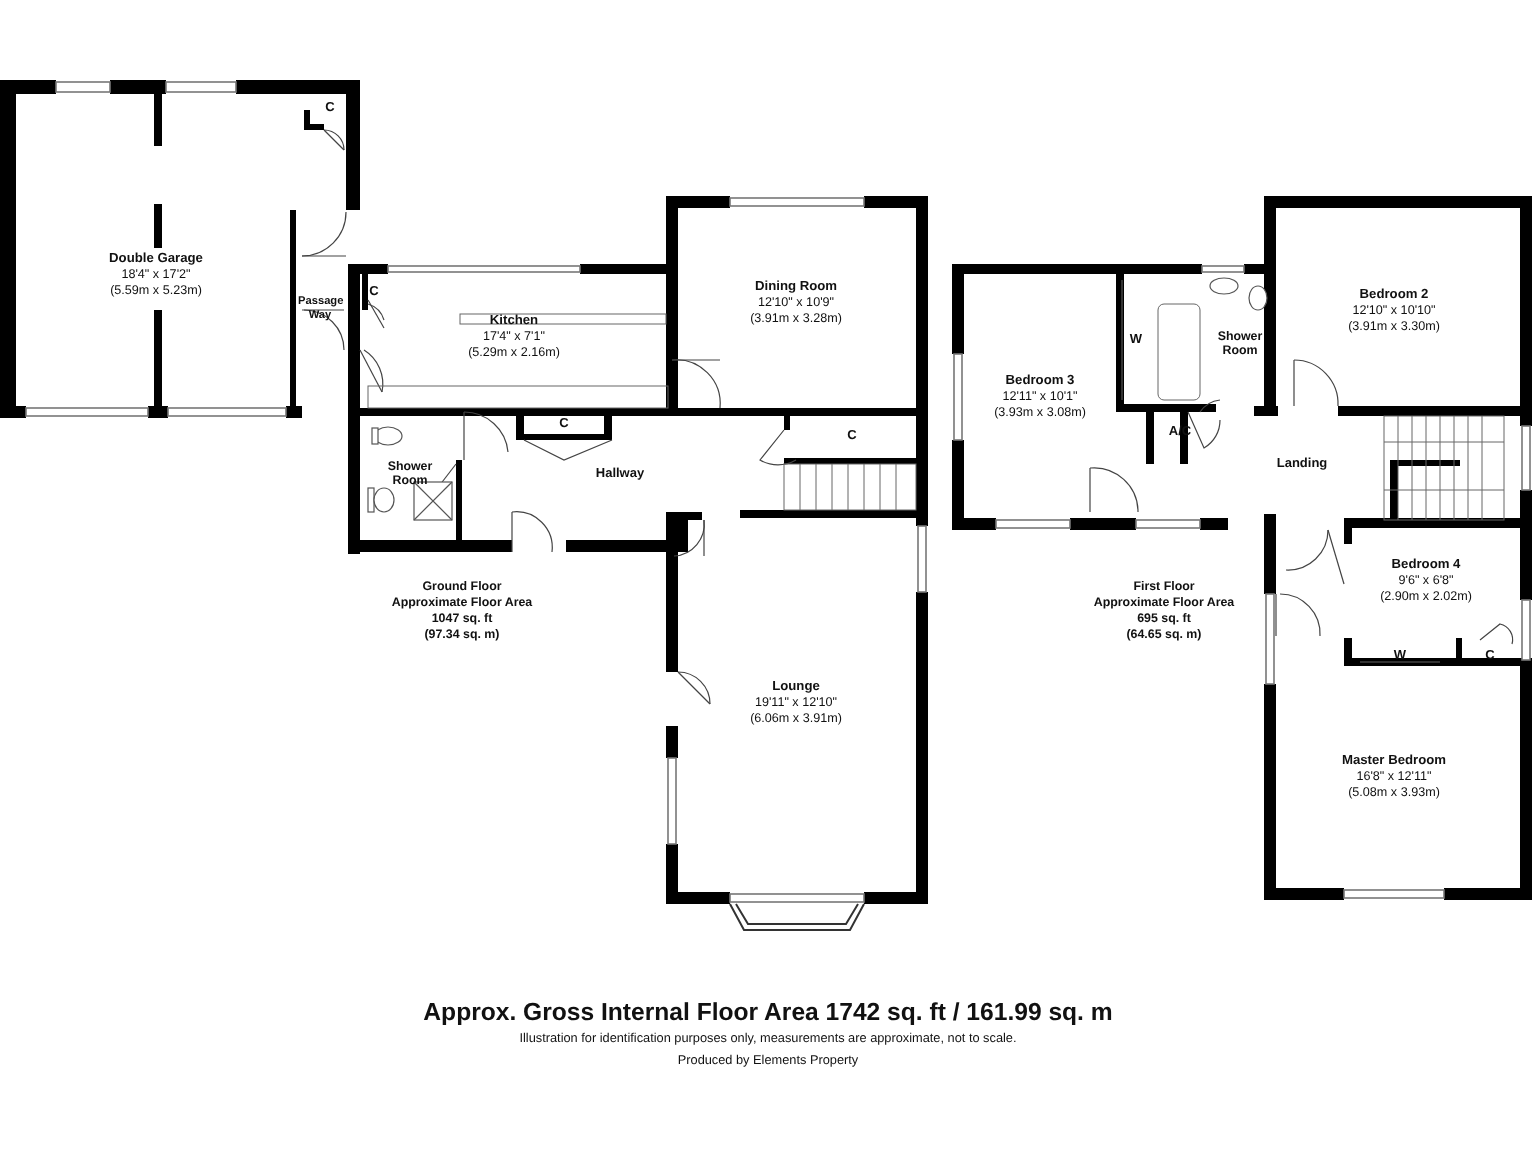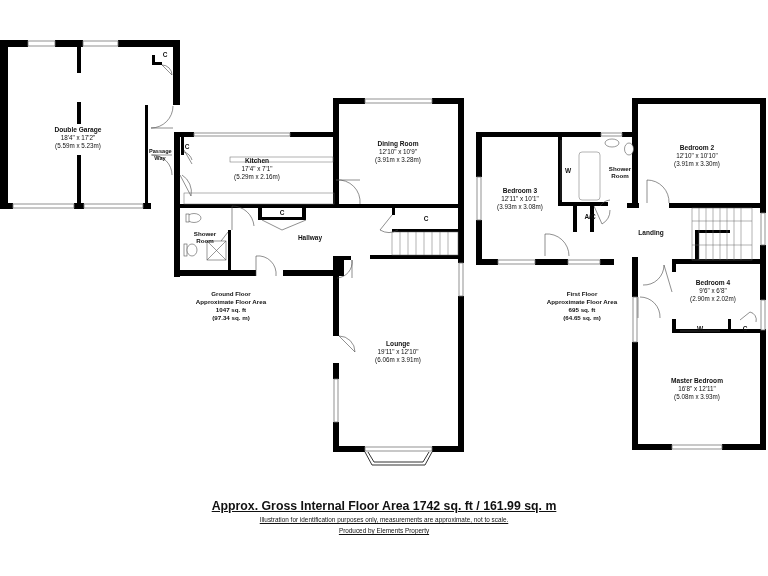--- a/index.html
+++ b/index.html
@@ -3,21 +3,21 @@
 <meta charset="utf-8">
 <style>
   html,body{margin:0;padding:0;background:#fff;}
   body{width:768px;height:576px;position:relative;overflow:hidden;font-family:"Liberation Sans",sans-serif;color:#111;}
   svg.plan{position:absolute;left:0;top:0;}
   .lbl{position:absolute;text-align:center;font-size:6.3px;line-height:8px;white-space:nowrap;transform:translateX(-50%);}
   .lbl .n{font-weight:bold;font-size:6.6px;}
   .tiny{position:absolute;font-size:6.5px;font-weight:bold;transform:translate(-50%,-50%);}
   .pw{position:absolute;font-size:5.6px;line-height:7px;text-align:center;font-weight:bold;transform:translateX(-50%);}
   .area{position:absolute;text-align:center;font-size:6.2px;line-height:8px;font-weight:bold;transform:translateX(-50%);white-space:nowrap;}
-  .footer{position:absolute;left:0;width:768px;text-align:center;text-decoration:underline;}
+  .footer{position:absolute;left:0;width:768px;text-align:center;}
   .f1{top:499px;font-size:12.3px;font-weight:bold;}
   .f2{top:516px;font-size:6.4px;}
   .f3{top:527px;font-size:6.4px;}
 </style>
 </head>
 <body>
 
 <svg class="plan" width="768" height="576" viewBox="0 0 768 576">
   <g fill="#000">
 

